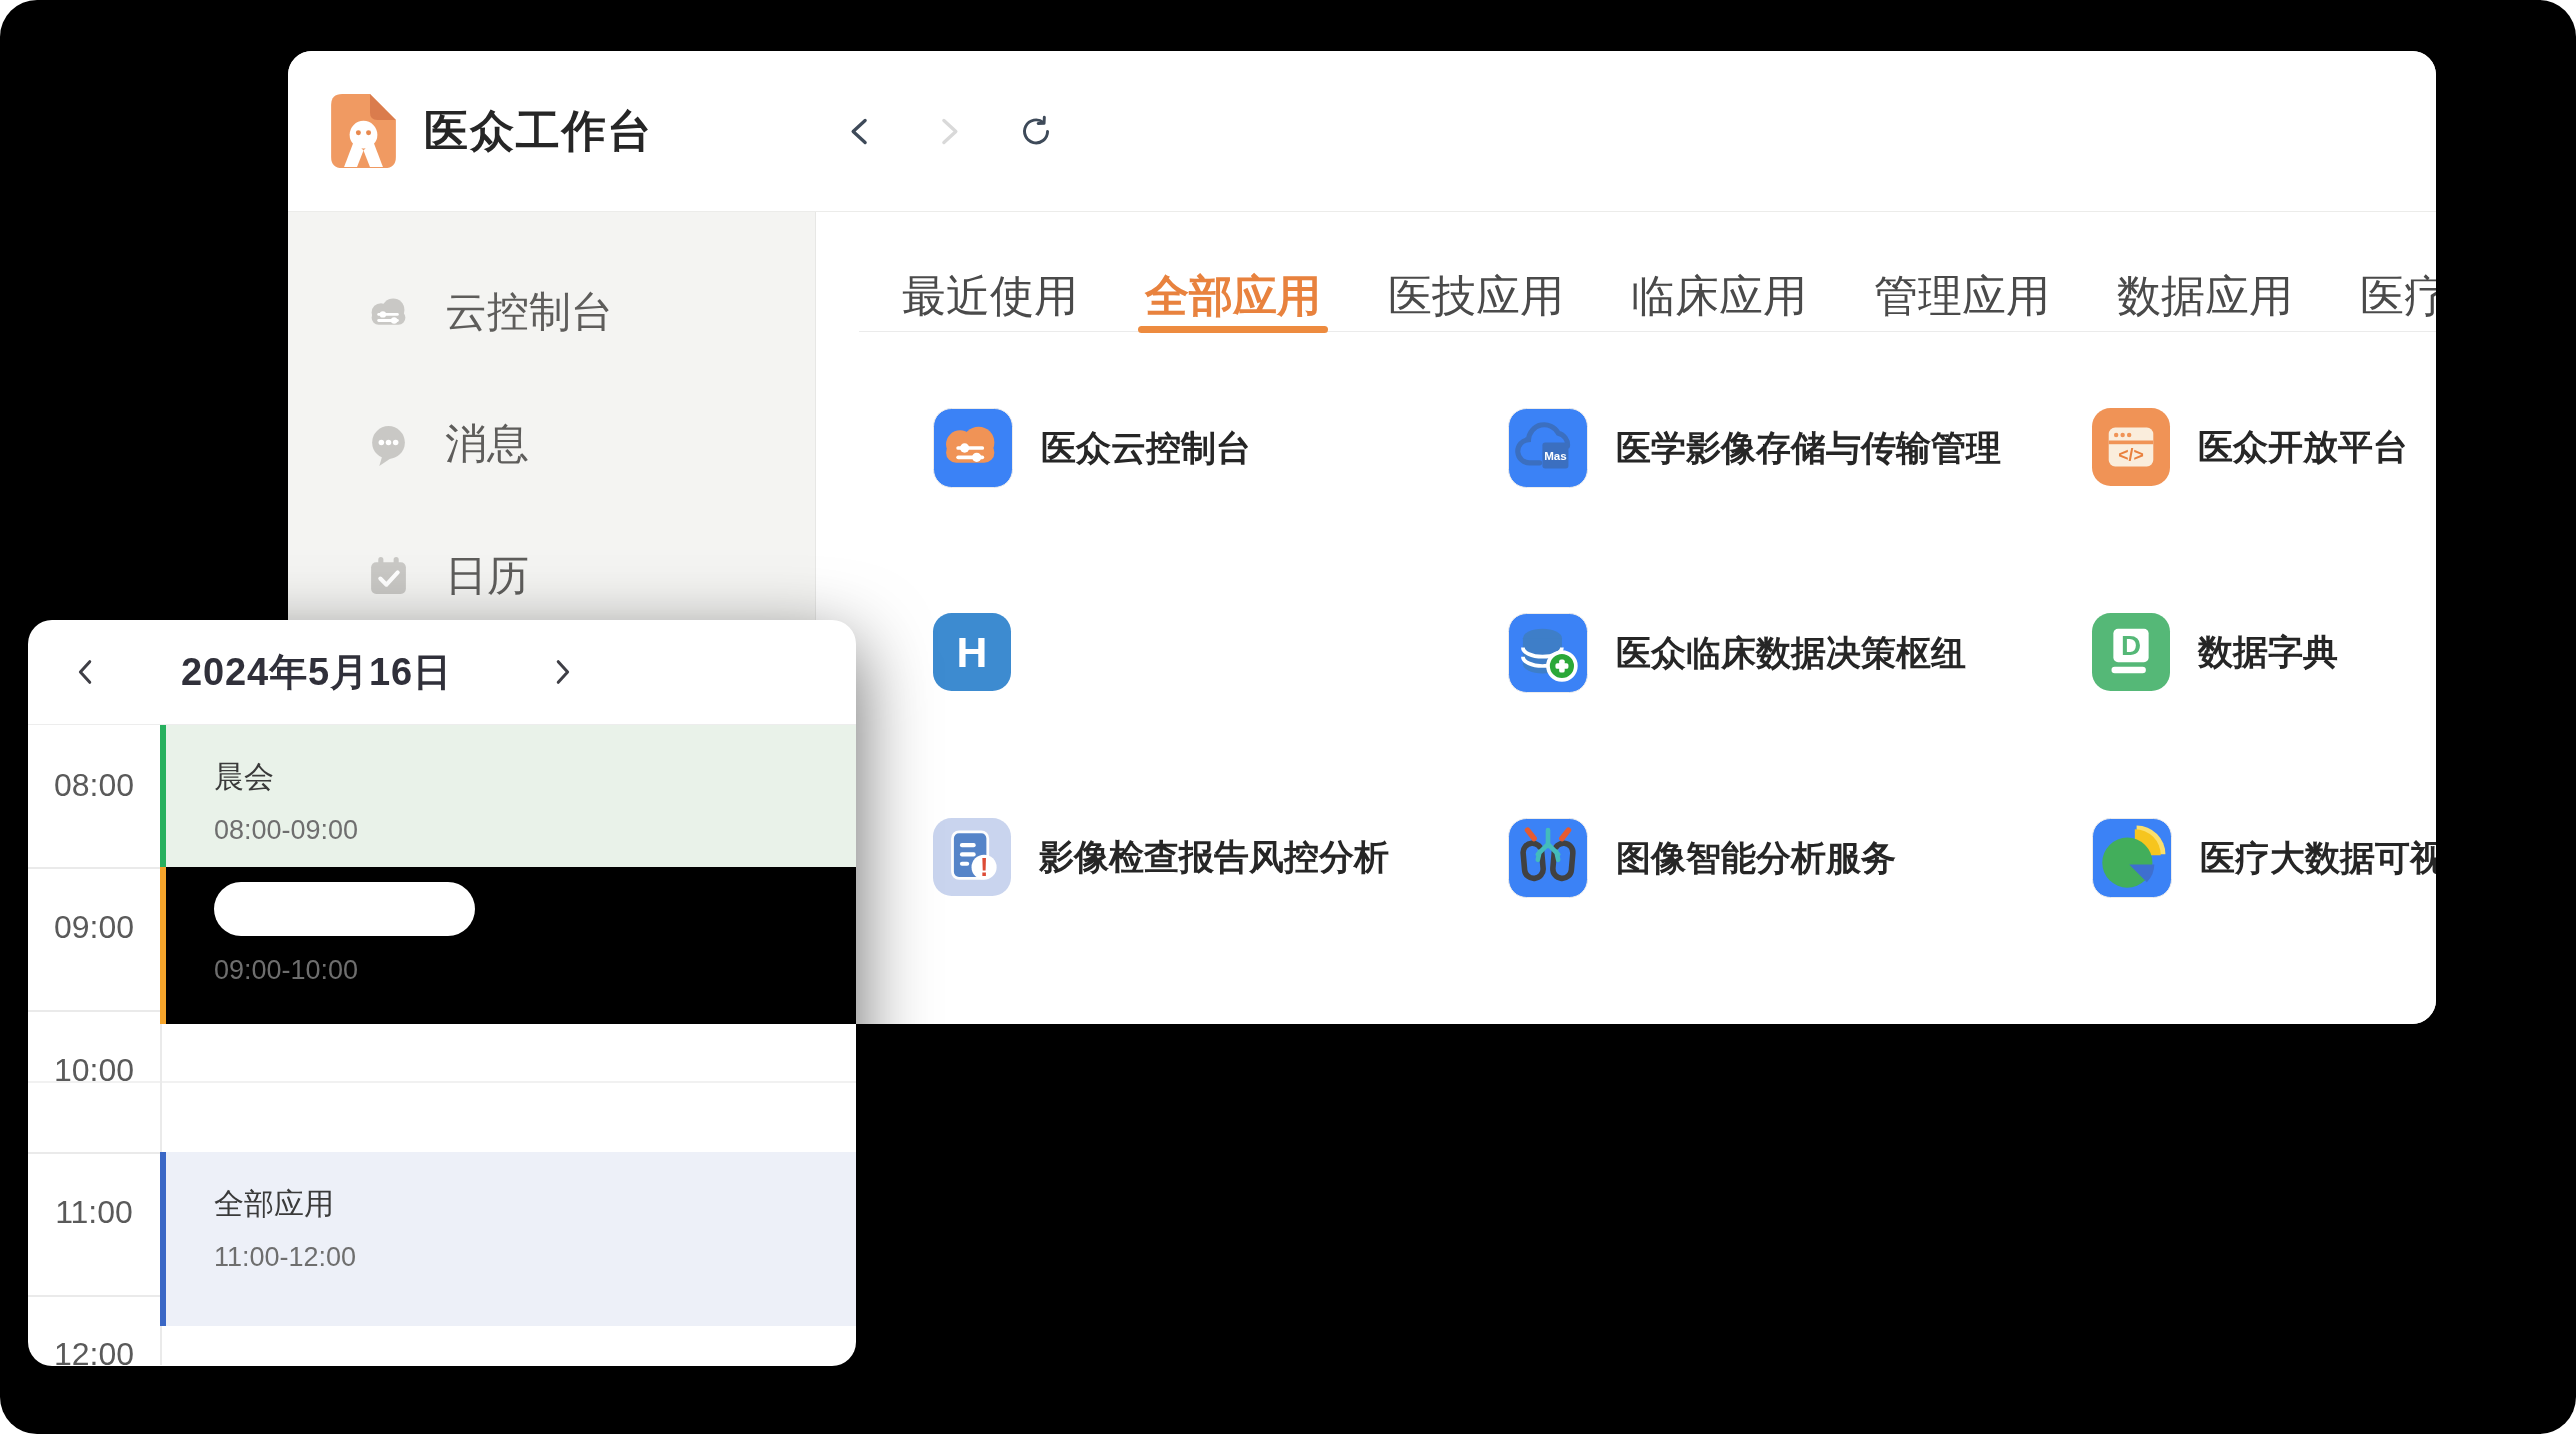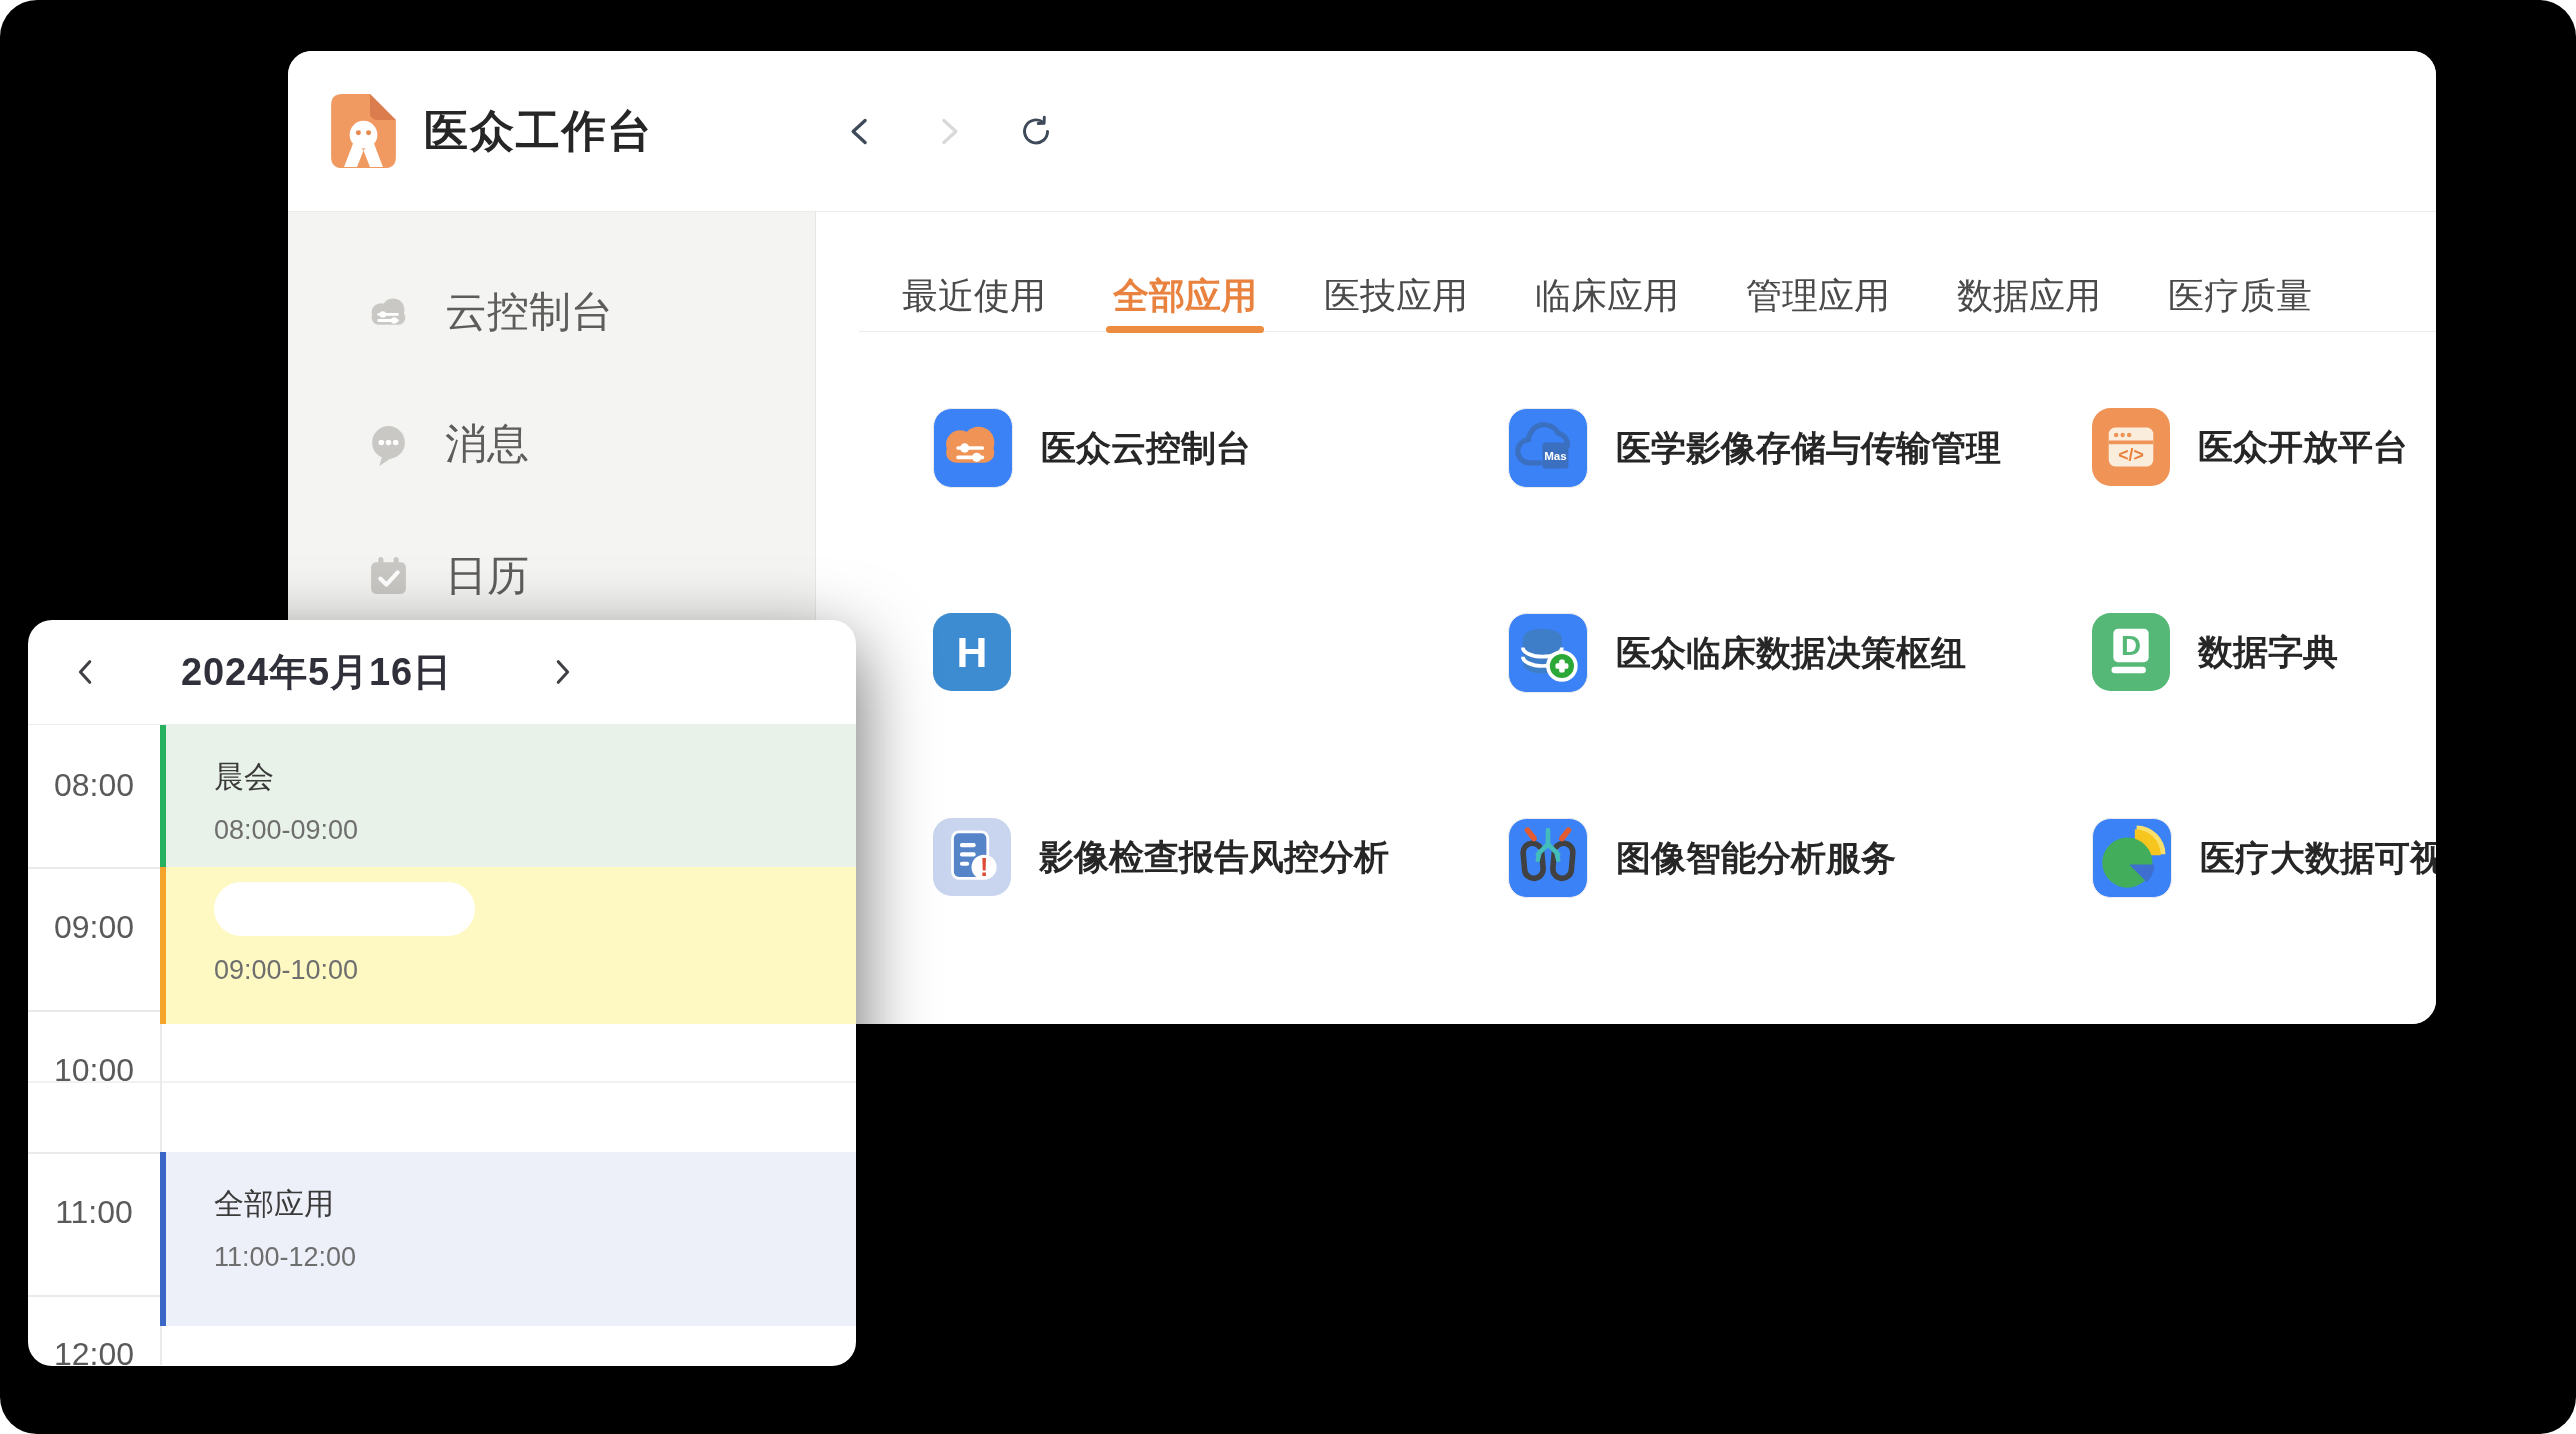--- a/index.html
+++ b/index.html
@@ -19,21 +19,21 @@
   .nav-btn svg{width:35px;height:35px;}
 
   .win-body{display:flex;height:812px;}
   .sidebar{width:527px;background:#F4F4F2;border-right:1.9px solid #E7E7E5;padding-top:58px;flex:0 0 auto;}
   .side-item{display:flex;align-items:center;height:84px;padding-left:78px;margin-bottom:48px;
              color:#5E5D5B;font-size:42px;cursor:pointer;}
   .side-item svg{width:45px;height:45px;margin-right:34px;flex:0 0 auto;}
 
   .content{flex:1;padding-left:43px;position:relative;background:#fff;}
   .tabs{display:flex;gap:67px;margin-top:50px;height:69px;align-items:center;border-bottom:1.9px solid #EBEBEB;
-        padding-left:43px;margin-right:28px;font-size:36px;color:#4A4A4A;}
+        padding-left:43px;margin-right:28px;font-size:44px;color:#4A4A4A;}
   .tab{position:relative;height:100%;display:flex;align-items:center;cursor:pointer;white-space:nowrap;}
   .tab.active{color:#E8823E;font-weight:700;}
   .tab.active::after{content:"";position:absolute;left:-7.4px;right:-7.4px;bottom:-1.9px;height:6.5px;
                      border-radius:3.7px;background:#ED8B3F;}
 
   .app-grid{display:grid;grid-template-columns:575px 584px 1fr;grid-auto-rows:205px;margin-top:76px;padding-left:74px;}
   .app-cell{display:flex;align-items:center;align-self:start;cursor:pointer;}
   .tile{width:78px;height:78px;border-radius:18.6px;flex:0 0 auto;display:flex;align-items:center;justify-content:center;}
   .tile svg{width:78px;height:78px;}
   .tile-white{background:#3b82f6;border:1.9px solid #ECECEC;}
@@ -52,21 +52,21 @@
   .cal-nav svg{width:30px;height:30px;}
   .cal-date{margin-left:78px;font-size:38px;font-weight:600;color:#30303A;letter-spacing:0.9px;}
   .cal-next{margin-left:93px;}
   .cal-body{position:relative;height:640px;}
   .vline{position:absolute;left:132px;top:0;bottom:0;width:1.9px;background:#EAEAEA;}
   .hline{position:absolute;left:0;right:0;height:1.9px;background:#EAEAEA;}
   .hline.half{background:#F1F1F1;}
   .time-label{position:absolute;left:0;width:132px;text-align:center;font-size:32px;color:#5A5A5A;}
   .event{position:absolute;left:132px;right:0;height:142px;border-left:6.5px solid;padding:32px 0 0 48px;}
   .event.green{top:0;border-color:#27B05E;background:#E9F2E9;}
-  .event.orange{top:142px;border-color:#F5A42B;background:#fef9c3;padding-top:15px;}
+  .event.orange{top:142px;border-color:#F5A42B;background:#000000;padding-top:15px;}
   .event.blue{top:427px;border-color:#3A67C6;background:#EDF0F8;}
   .event-title{font-size:30px;color:#3A3A3A;font-weight:500;}
   .event-time{margin-top:17px;font-size:27px;color:#6E6E6E;}
   .event.orange .event-time{margin-top:18.6px;}
   .redacted-pill{width:261px;height:54px;border-radius:27px;background:#fff;}
 </style>
 </head>
 <body>
 
 <div class="canvas">

